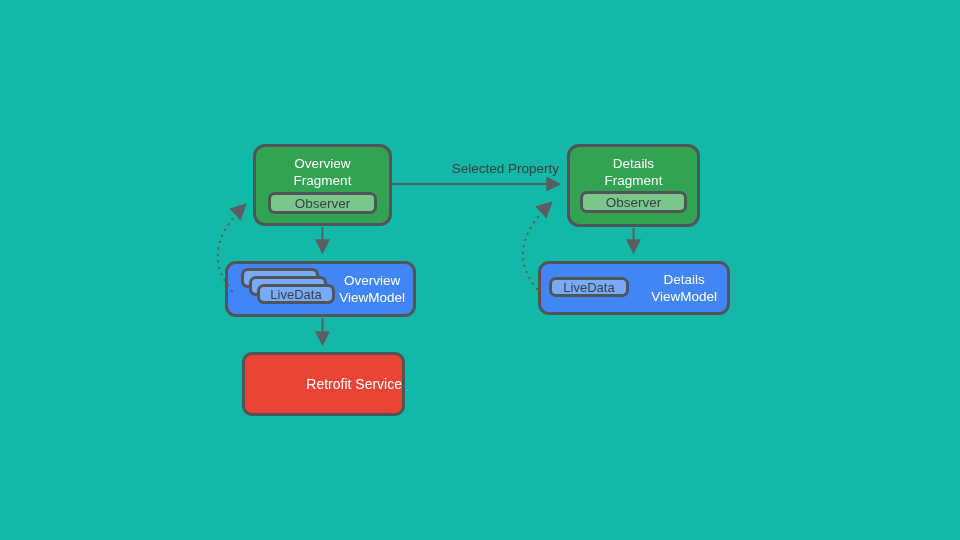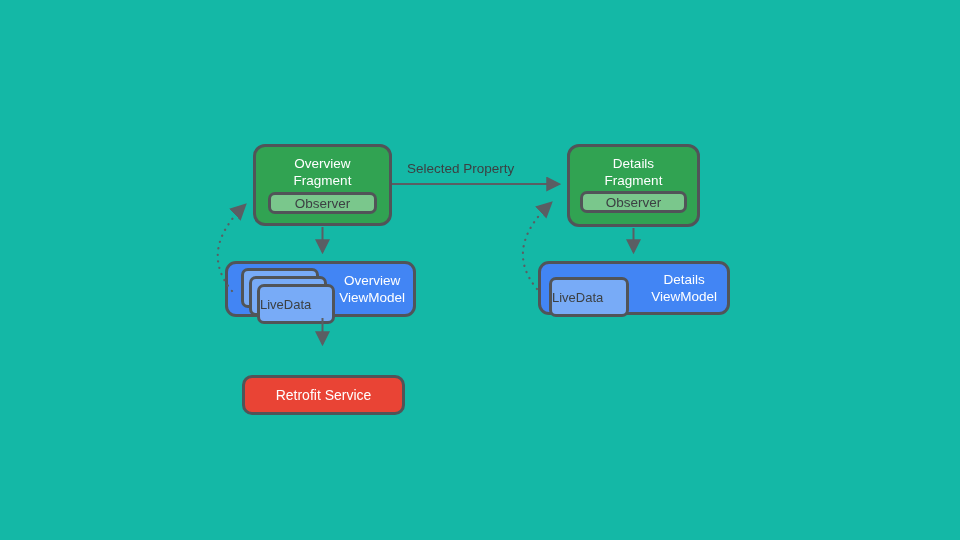--- a/index.html
+++ b/index.html
@@ -24,22 +24,22 @@
     z-index: 2;
   }
   .green  { background: var(--green, #31a352); border-radius: 12px; }
   .blue   { background: var(--blue, #4285f4);  border-radius: 11px; }
   .red    { background: var(--red, #e94435);   border-radius: 10px; }
 
   #overview-fragment  { left: 253px; top: 144px; width: 139px; height: 82px; }
   #details-fragment   { left: 567px; top: 144px; width: 133px; height: 83px; }
   #overview-viewmodel { left: 225px; top: 261px; width: 191px; height: 56px; }
   #details-viewmodel  { left: 538px; top: 261px; width: 192px; height: 54px; }
-  #retrofit-service   { left: 242px; top: 352px; width: 163px; height: 40px;
-                        display: flex; align-items: center; justify-content: center; margin-top: 23px; }
+  #retrofit-service   { left: 242px; top: 352px; width: 163px; height: 64px;
+                        display: flex; align-items: center; justify-content: flex-end; }
 
   .node-title {
     color: var(--text-light, #ffffff);
     font-size: 13.5px;
     line-height: 16.5px;
     text-align: center;
     white-space: pre-line;
     padding-top: 9px;
   }
   .subbox {
@@ -52,27 +52,27 @@
     color: var(--text-dark, #3c4043);
     font-size: 13.5px;
     display: flex; align-items: center; justify-content: center;
   }
   #overview-fragment .subbox { left: 12px; right: 12px; bottom: 9px; }
   #details-fragment  .subbox { left: 10px; right: 10px; bottom: 11px; }
 
   .livedata {
     position: absolute;
     box-sizing: border-box;
-    width: 78px; height: 40px;
+    width: 78px; height: 20px;
     border: 3px solid var(--border, #515458);
     border-radius: 7px;
     background: var(--light-blue, #78abf7);
     color: var(--text-dark, #3c4043);
     font-size: 13px;
-    display: flex; align-items: center; justify-content: flex-start;
+    display: flex; align-items: center; justify-content: center;
   }
   #overview-viewmodel .ld-back   { left: 13px; top: 4px;  }
   #overview-viewmodel .ld-middle { left: 21px; top: 12px; }
   #overview-viewmodel .ld-front  { left: 29px; top: 20px; }
   #details-viewmodel  .ld-single { left: 8px;  top: 13px; width: 80px; }
 
   .vm-label {
     position: absolute;
     top: 50%;
     transform: translateY(-50%);
@@ -84,24 +84,24 @@
   }
   #overview-viewmodel .vm-label { right: 8px; }
   #details-viewmodel  .vm-label { right: 10px; }
 
   .red-label {
     color: var(--text-light, #ffffff);
     font-size: 14px;
   }
   .edge-label {
     position: absolute;
-    left: 407px;
+    left: 397px;
     top: 161px;
     width: 162px;
-    text-align: left;
+    text-align: right;
     color: var(--text-dark, #3c4043);
     font-size: 13.5px;
     z-index: 4;
   }
 </style>
 </head>
 <body>
 
 <div class="canvas">
 

